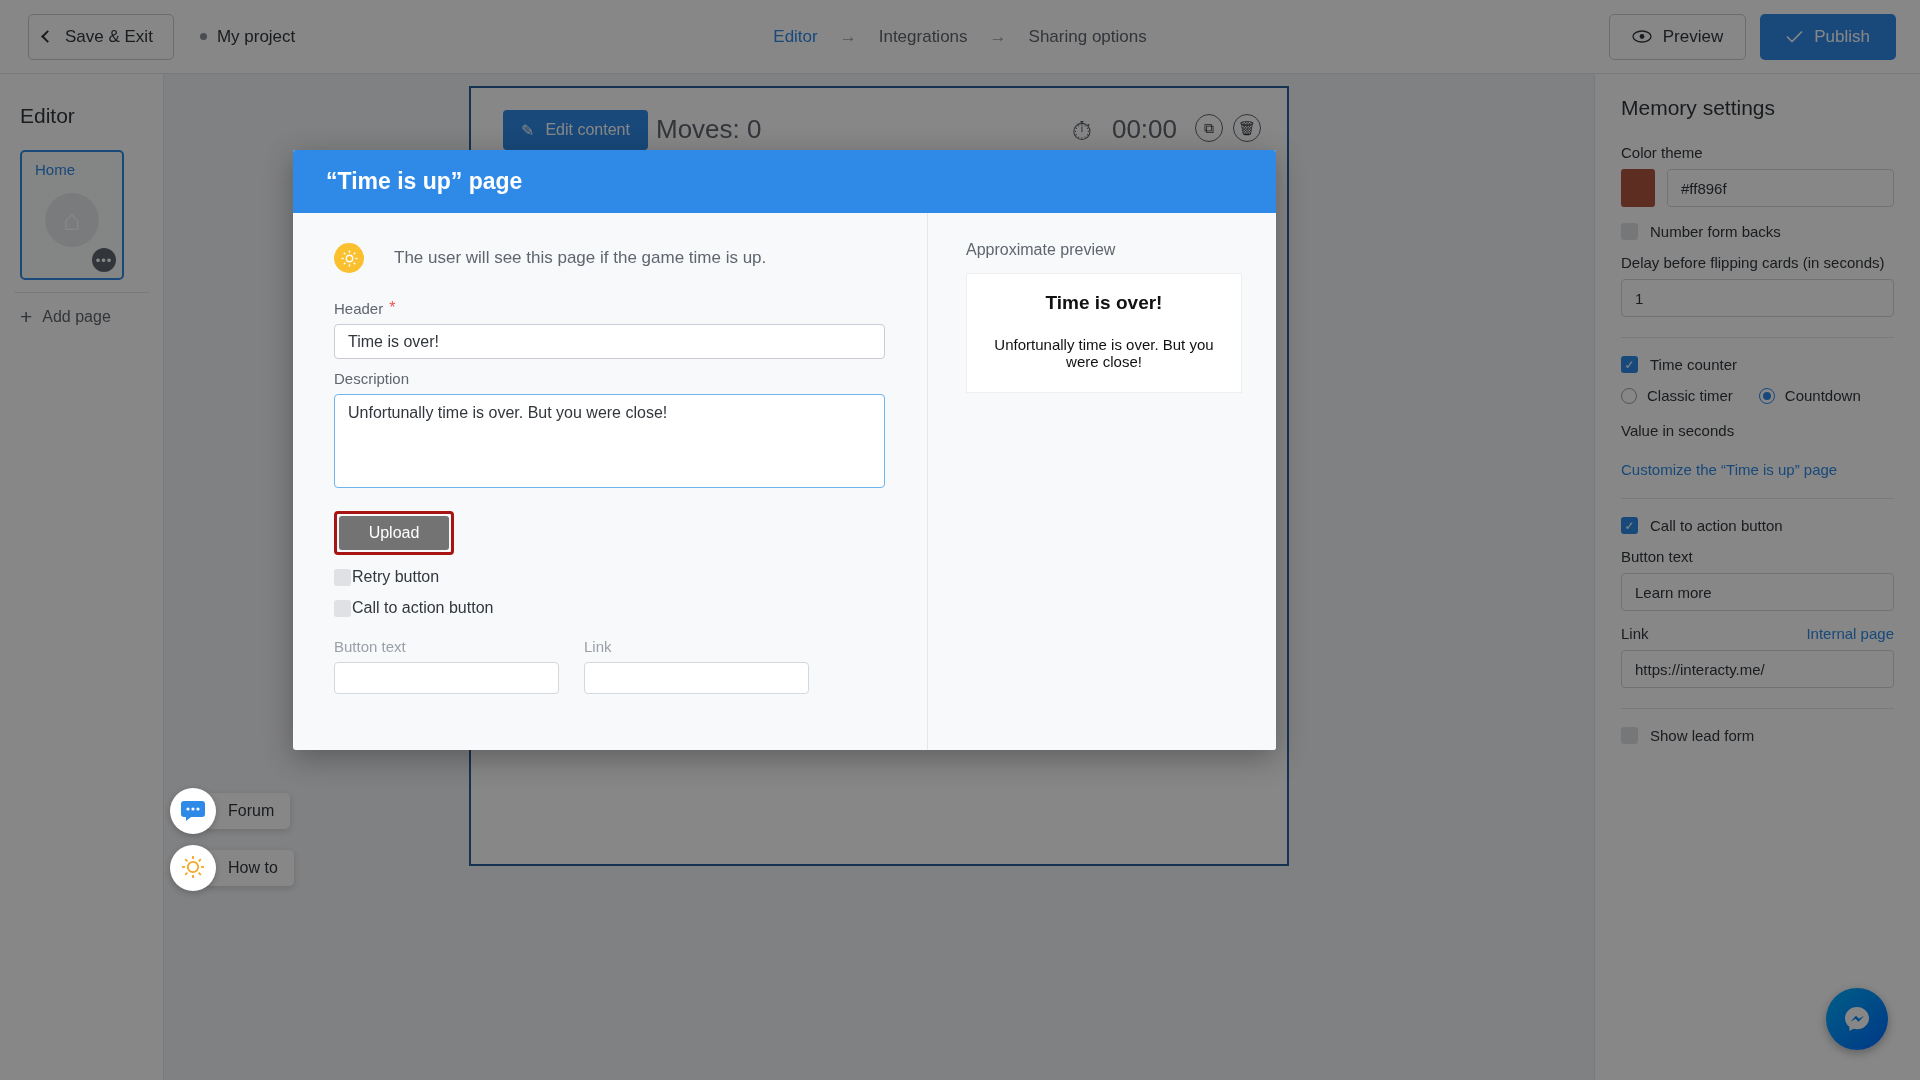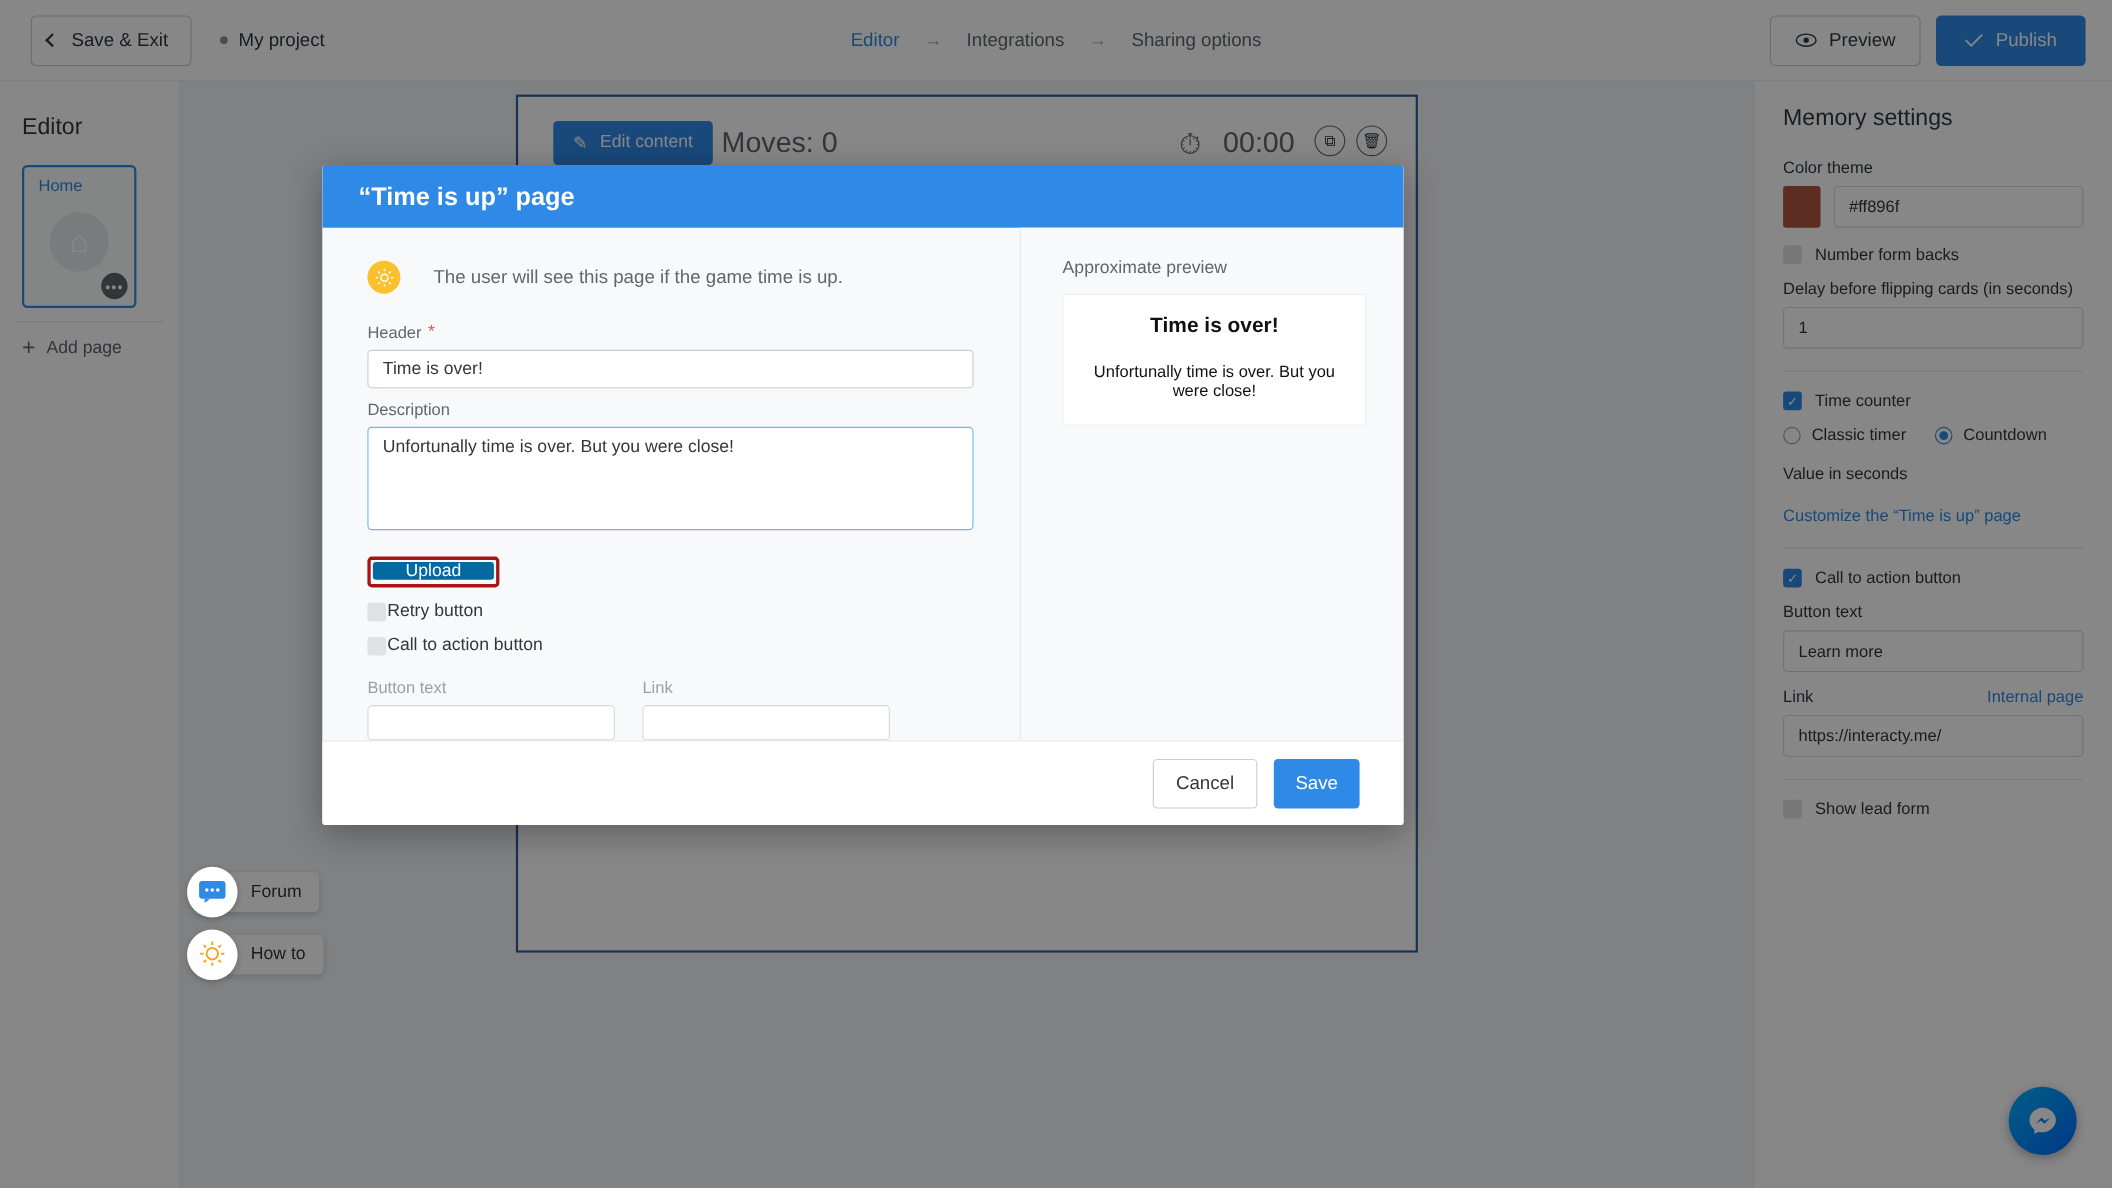--- a/index.html
+++ b/index.html
@@ -214,21 +214,21 @@
     width: 551px; height: 94px; border: 1px solid #6eb4f0; border-radius: 4px;
     padding: 9px 13px; font-size: 16px; color: #32373d; background: #fff;
     resize: none; font-family: "Liberation Sans", sans-serif;
   }
   .field-gap { height: 11px; }
   .upload-wrap {
     margin-top: 19px; display: inline-block; border: 3px solid #a81414;
     border-radius: 4px; padding: 2px;
   }
   .btn-upload {
-    width: 110px; height: 16px; background: #0369a1; color: #fff; border: none;
+    width: 110px; height: 34px; background: #737373; color: #fff; border: none;
     border-radius: 3px; font-size: 16px; cursor: pointer;
     font-family: "Liberation Sans", sans-serif;
   }
   .m-check { display: flex; align-items: center; gap: 1px; margin-top: 13px; }
   .m-cbox { width: 17px; height: 17px; border-radius: 3px; background: #dfe1e4; flex: none; }
   .m-check-label { font-size: 16px; color: #32373d; }
   .two-col { display: flex; gap: 25px; margin-top: 21px; }
   .col-label { font-size: 15px; color: #9aa0a7; margin-bottom: 7px; }
   .small-input {
     width: 225px; height: 32px; border: 1px solid #d4d7dc; border-radius: 4px;
@@ -499,19 +499,15 @@
 
       <div class="modal-right">
         <div class="prev-label">Approximate preview</div>
         <div class="prev-card">
           <div class="prev-title">Time is over!</div>
           <div class="prev-desc">Unfortunally time is over. But you were close!</div>
         </div>
       </div>
     </div>
 
-    <div class="modal-footer">
-      <button class="btn-cancel">Cancel</button>
-      <button class="btn-save">Save</button>
-    </div>
   </div>
 
 </div>
 
 </body></html>

